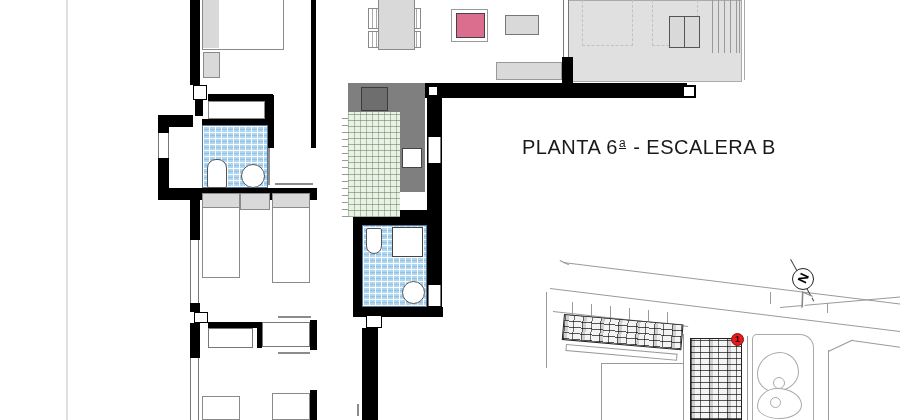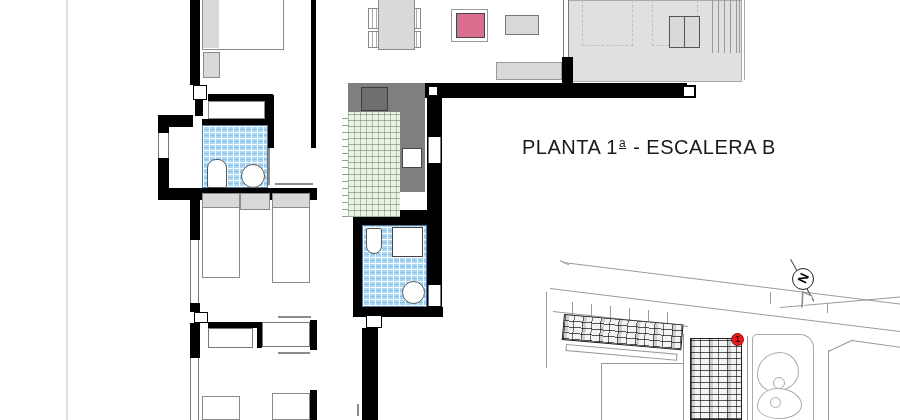--- a/index.html
+++ b/index.html
@@ -140,21 +140,21 @@
   <div class="chair" style="left:368px;top:31px;width:13px;height:17px;"></div>
   <div class="chair" style="left:408px;top:8px;width:13px;height:21px;"></div>
   <div class="chair" style="left:408px;top:31px;width:13px;height:17px;"></div>
   <div class="gfurn" style="left:378px;top:-1px;width:37px;height:51px;"></div>
   <div class="furn" style="left:451px;top:9px;width:37px;height:33px;border-color:#999;"></div>
   <div class="abs" style="left:456px;top:13px;width:29px;height:25px;background:#db6d8f;border:1px solid #444;"></div>
   <div class="gfurn" style="left:505px;top:15px;width:34px;height:20px;border-color:#777;"></div>
   <div class="gfurn" style="left:496px;top:62px;width:66px;height:18px;border-color:#999;"></div>
 
   <div id="title">
-    <span>PLANTA 1</span><span class="ordinal">a</span><span> - ESCALERA B</span>
+    <span>PLANTA 6</span><span class="ordinal">a</span><span> - ESCALERA B</span>
   </div>
 
   <div class="pline" style="left:560px;top:260px;width:10px;height:1px;transform:rotate(25deg);"></div>
   <div class="pline" style="left:563px;top:262px;width:340px;height:1px;transform:rotate(7deg);"></div>
   <div class="pline" style="left:550px;top:288px;width:353px;height:1px;transform:rotate(7deg);"></div>
   <div class="pline" style="left:546px;top:292px;width:1px;height:76px;"></div>
   <div class="pline" style="left:553px;top:311px;width:136px;height:1px;transform:rotate(6.3deg);"></div>
   <div class="pline" style="left:572px;top:302px;width:1px;height:14px;"></div>
   <div class="pline" style="left:591px;top:304px;width:1px;height:14px;"></div>
   <div class="pline" style="left:610px;top:306px;width:1px;height:14px;"></div>

